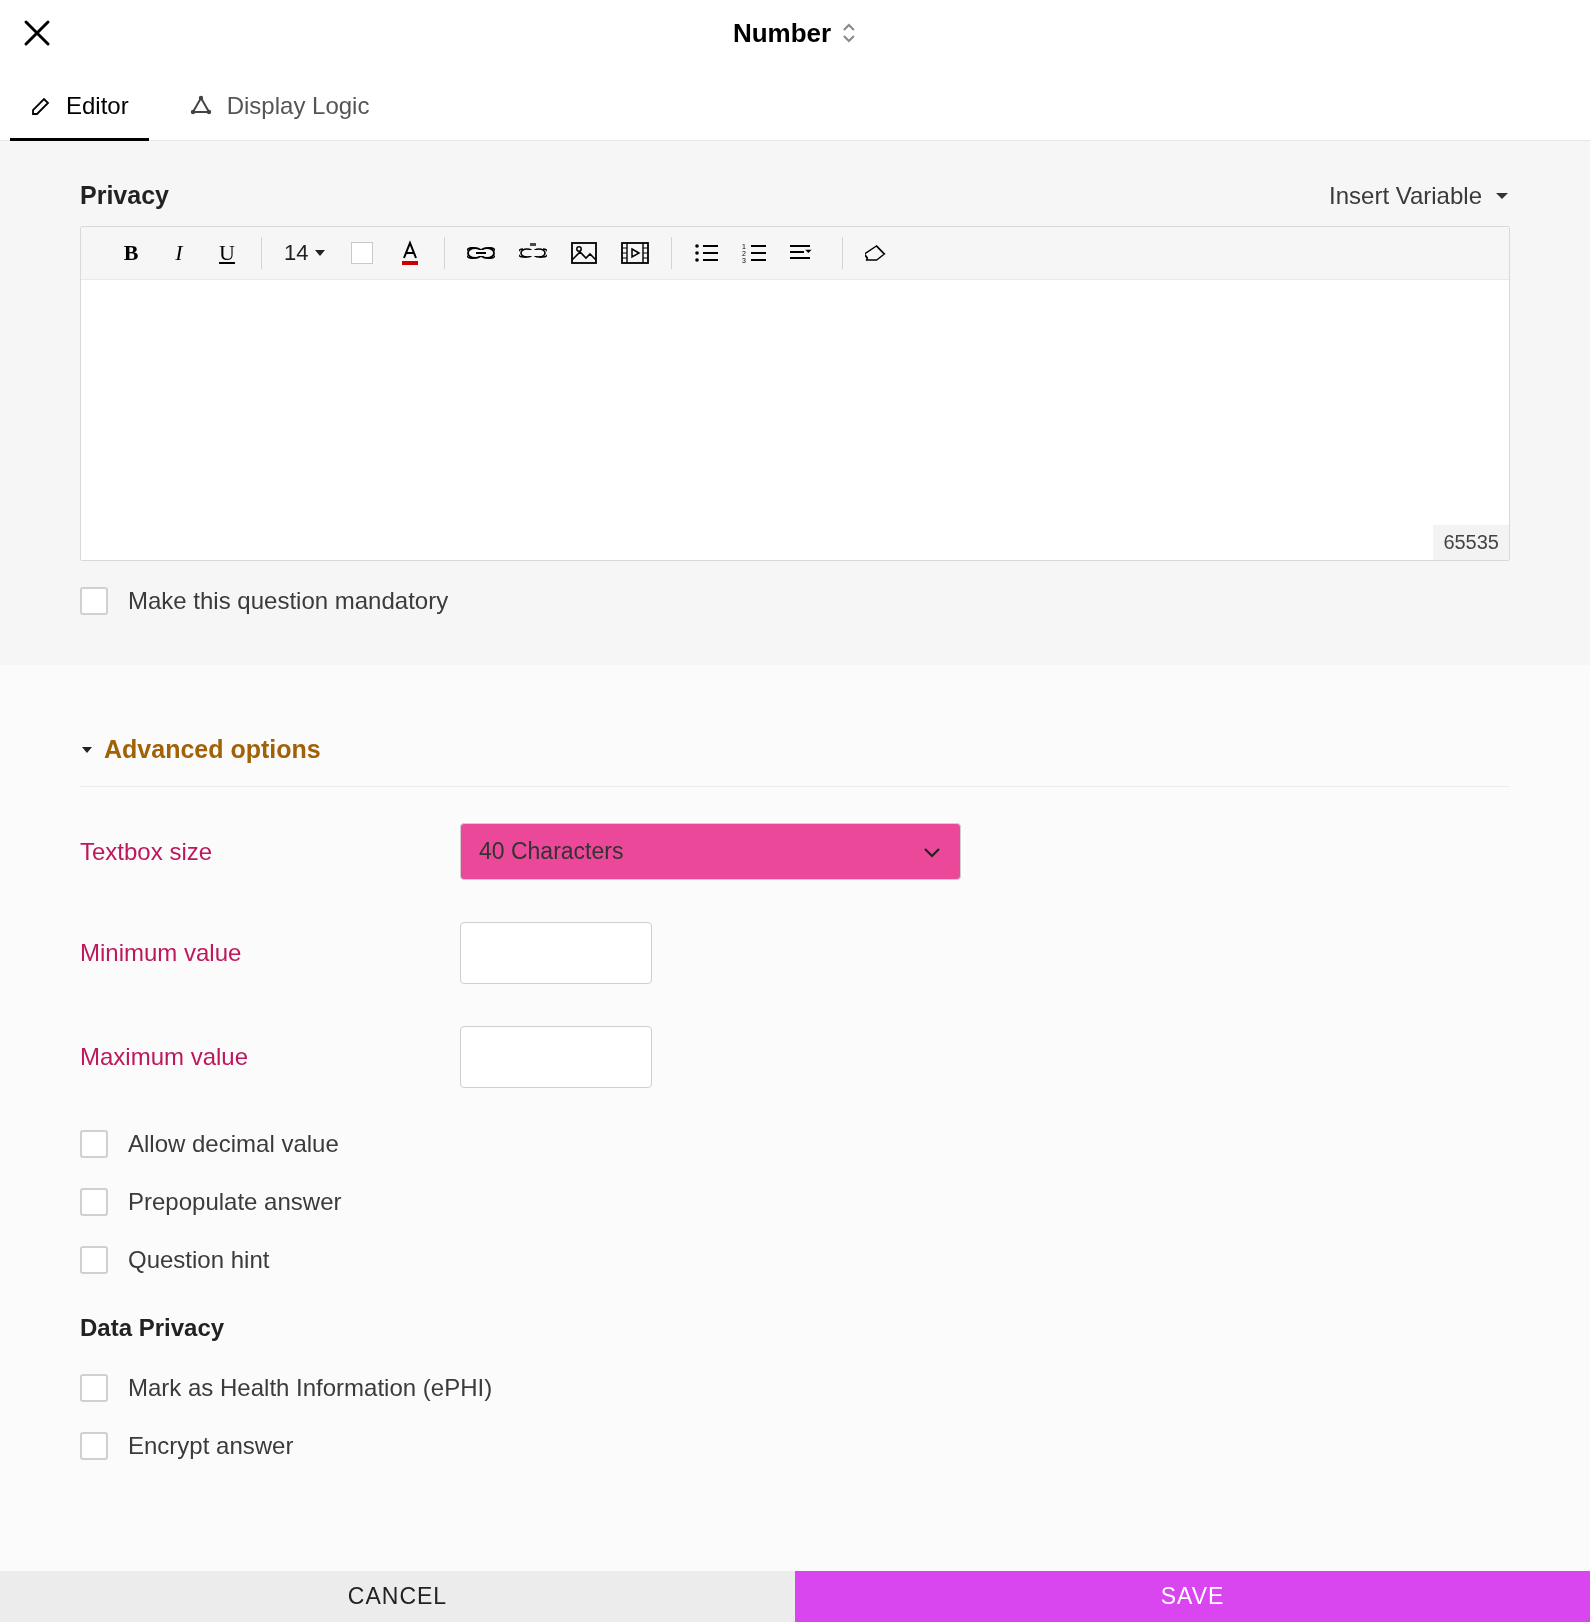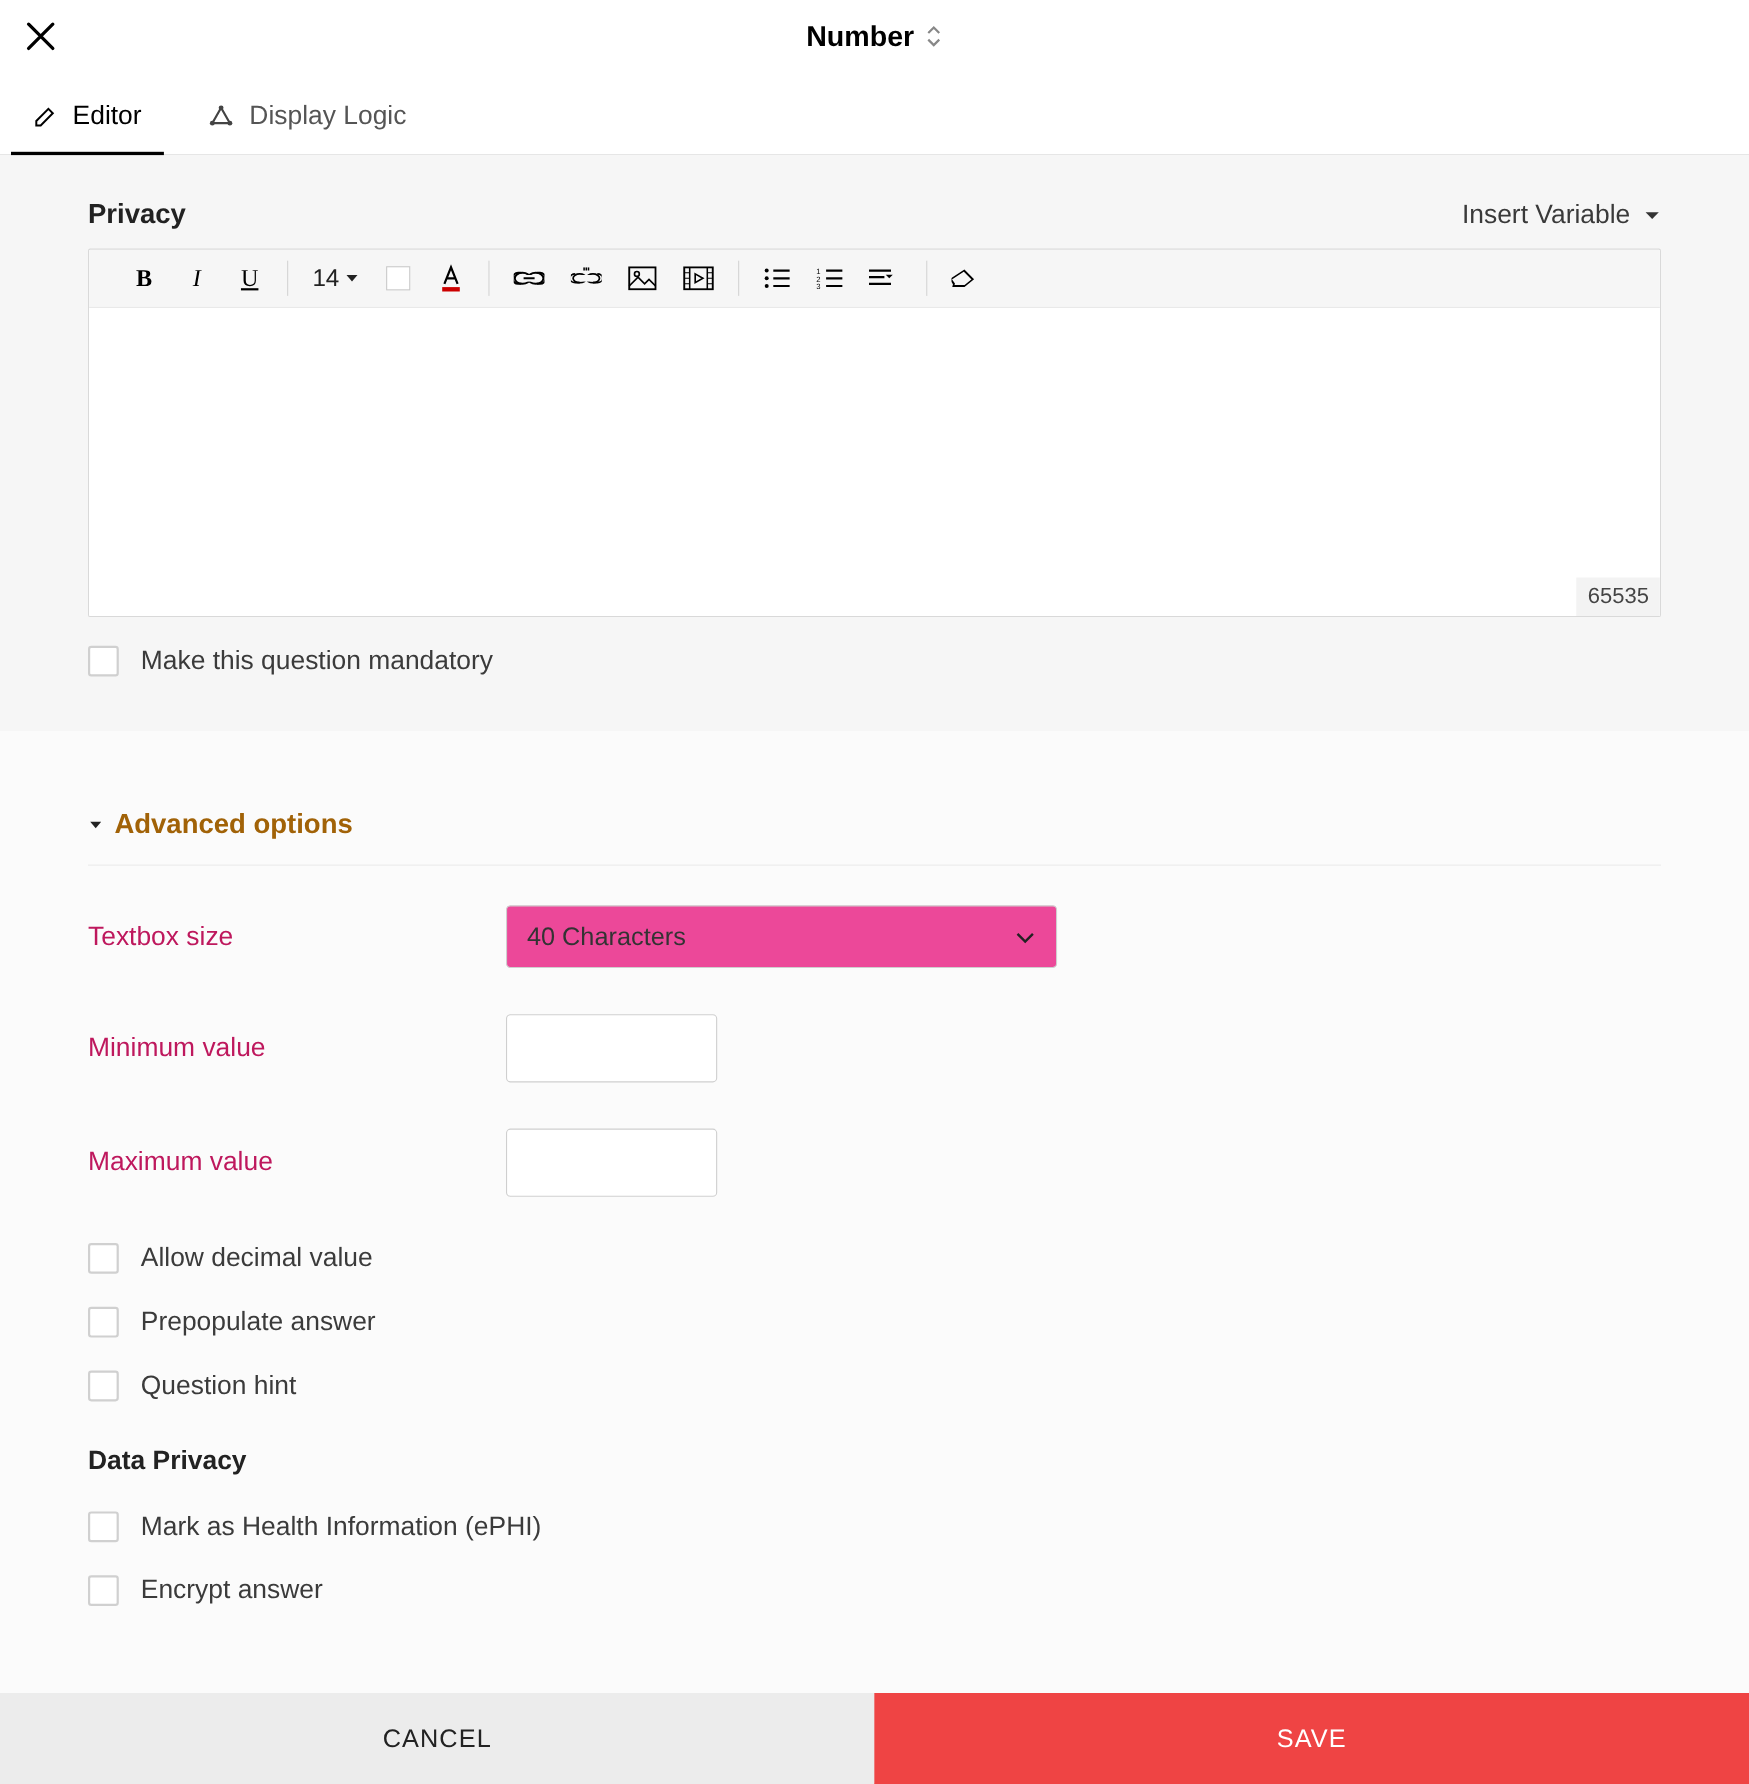--- a/index.html
+++ b/index.html
@@ -247,32 +247,32 @@
 .footer {
   display: flex;
   position: fixed;
   bottom: 0;
   left: 0;
   right: 0;
   width: 1590px;
 }
 .footer-btn {
   flex: 1;
-  padding: 28px 0;
+  padding: 12px 0;
   text-align: center;
   font-size: 23px;
   letter-spacing: 1px;
   cursor: pointer;
 }
 .btn-cancel {
   background: #ececec;
   color: #222;
 }
 .btn-save {
-  background: #ef4444;
+  background: #d946ef;
   color: #fff;
 }
 </style>
 </head>
 <body>
 
 <div class="header-bar">
   <div class="close-btn">
     <svg width="30" height="30" viewBox="0 0 30 30">
         <path d="M4 4 L26 26 M26 4 L4 26" stroke="#000" stroke-width="3" fill="none" stroke-linecap="round"></path>

